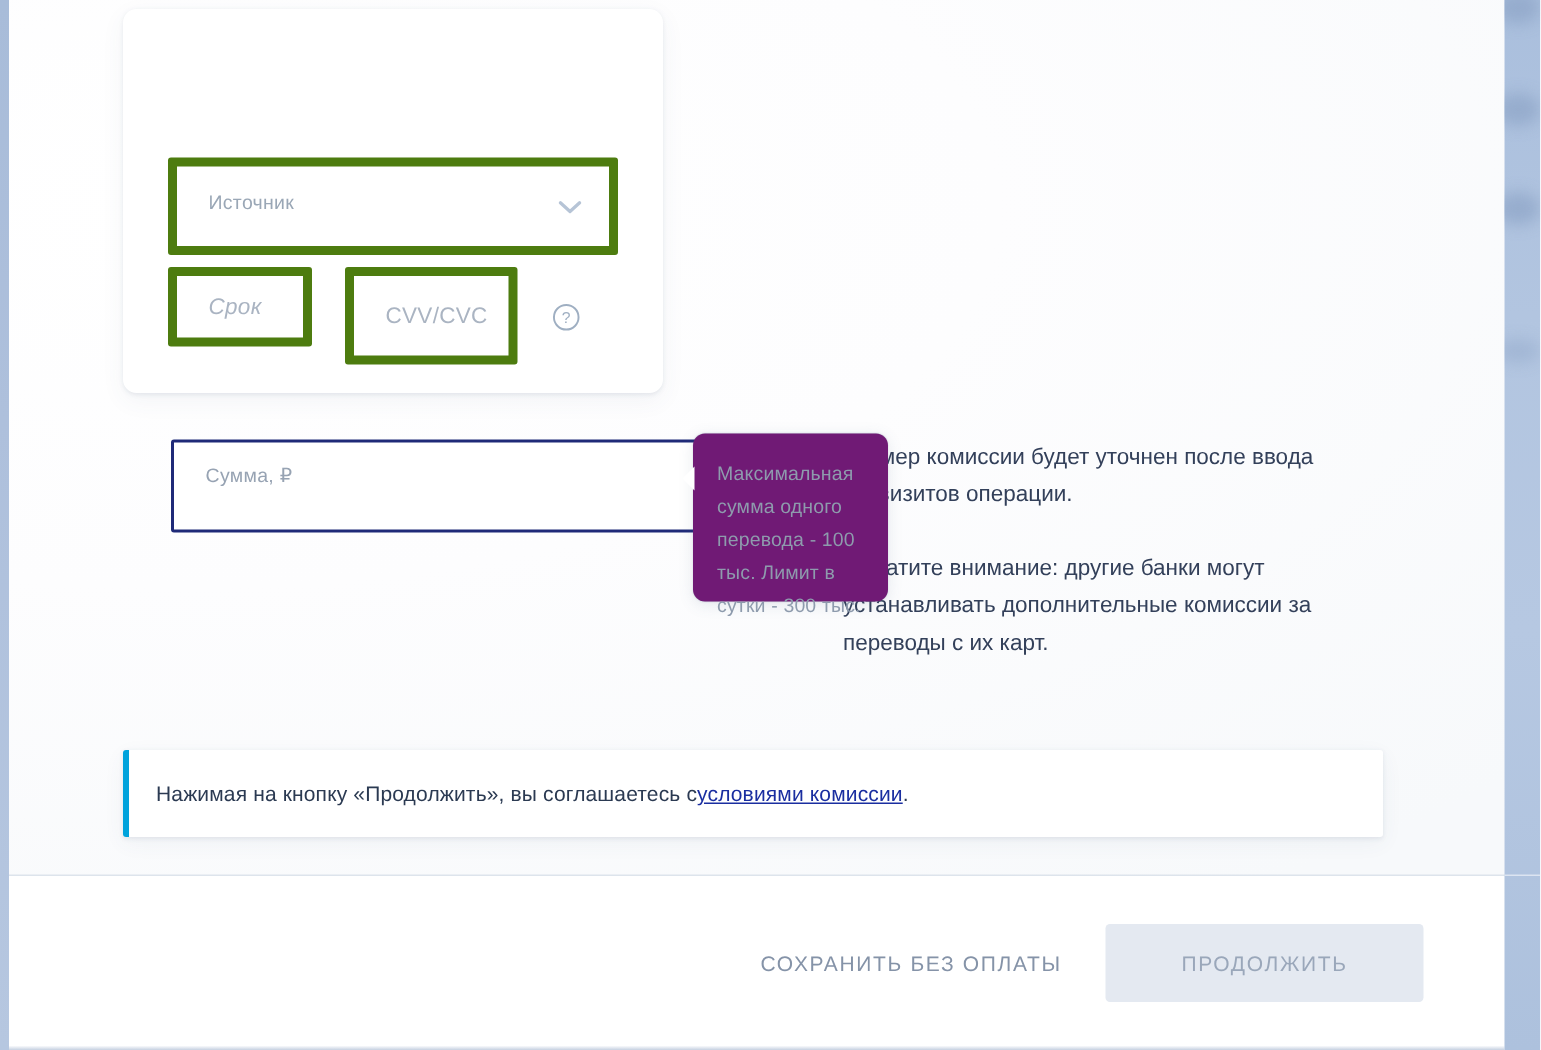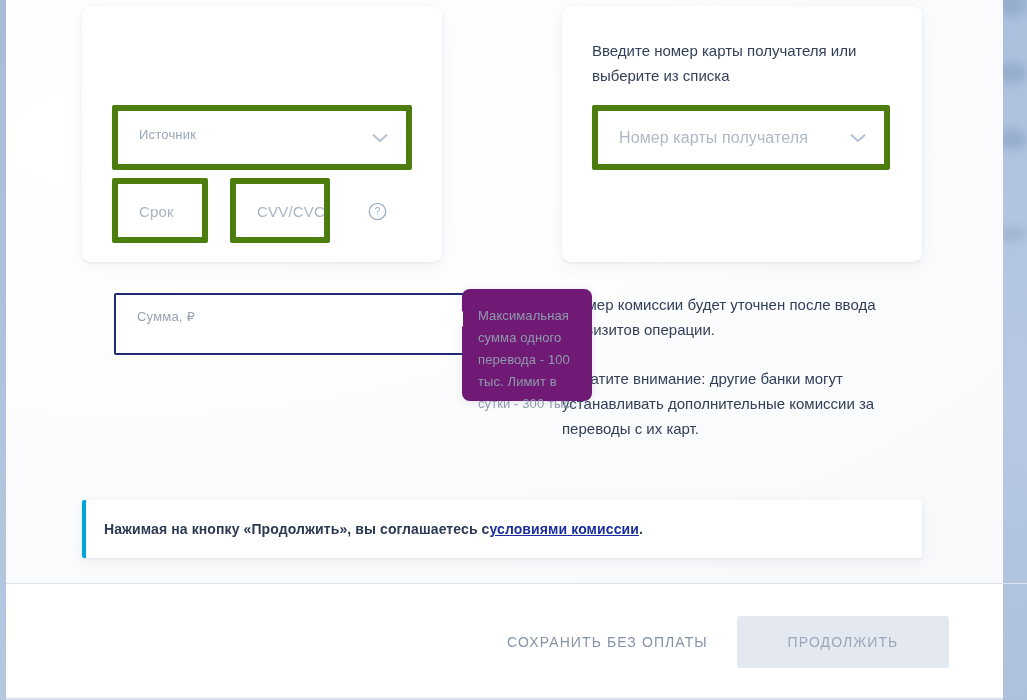--- a/index.html
+++ b/index.html
@@ -161,22 +161,22 @@
     top: 50%;
     transform: translateY(-50%);
     width: 16px;
     height: 10px;
     line-height: 0;
   }
   .chevron svg { display: block; }
 
   
   .fld-source  { left: 30px; top: 99px;  width: 300px; height: 65px; }
-  .fld-term    { left: 30px; top: 172px; width: 96px;  height: 65px; }
-  .fld-cvv     { left: 148px; top: 172px; width: 100px; height: 65px; }
+  .fld-term    { left: 30px; top: 172px; width: 96px;  height: 53px; font-style: italic; }
+  .fld-cvv     { left: 148px; top: 172px; width: 115px; height: 65px; }
   .help-icon {
     position: absolute;
     left: 286px;
     top: 196px;
     width: 19px;
     height: 19px;
     line-height: 0;
     cursor: pointer;
   }
 
@@ -293,21 +293,20 @@
   .notice-text {
     position: absolute;
     left: 22px;
     top: 0;
     height: 58px;
     display: flex;
     align-items: center;
     font-size: 14px;
     color: #2b3a52;
     letter-spacing: .1px;
-    font-weight: bold;
   }
   .notice-link {
     color: #1a2ea0;
     text-decoration: underline;
     cursor: pointer;
   }
 
   
   .btn-save {
     position: absolute;
@@ -377,33 +376,20 @@
     </div>
 
     <span class="help-icon">
       <svg width="19" height="19" viewBox="0 0 19 19">
         <circle cx="9.5" cy="9.5" r="8.2" fill="none" stroke="#9fafc2" stroke-width="1.3"></circle>
         <text x="9.5" y="13.4" text-anchor="middle" font-family="Liberation Sans, sans-serif" font-size="10.5" fill="#9fafc2">?</text>
       </svg>
     </span>
   </div>
 
-  <div class="card card-target">
-
-    <div class="target-heading">Введите номер карты получателя или выберите из списка</div>
-
-    <div class="field fld-target-card">
-      <span class="field-placeholder-center">Номер карты получателя</span>
-      <span class="chevron">
-        <svg width="16" height="10" viewBox="0 0 16 10">
-          <path d="M1.6 2.2 L8 8 L14.4 2.2" fill="none" stroke="#b6c4d6" stroke-width="2.2" stroke-linecap="round" stroke-linejoin="round"></path>
-        </svg>
-      </span>
-    </div>
-  </div>
 
   <div class="amount-field">
     <span class="amount-label">Сумма, ₽</span>
   </div>
 
   <div class="info-block">
     <p>Размер комиссии будет уточнен после ввода реквизитов операции.</p>
     <p>Обратите внимание: другие банки могут устанавливать дополнительные комиссии за переводы с их карт.</p>
   </div>
 

